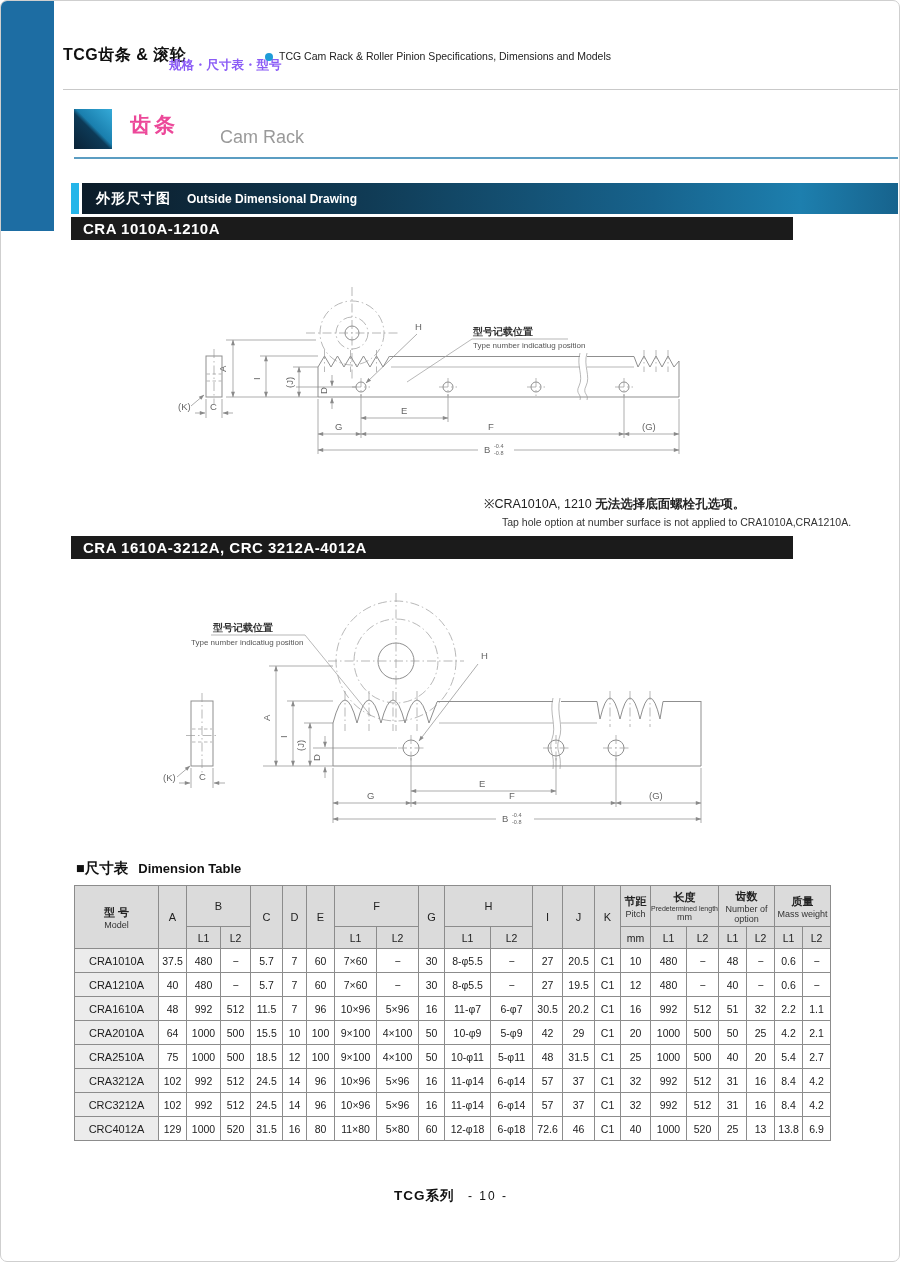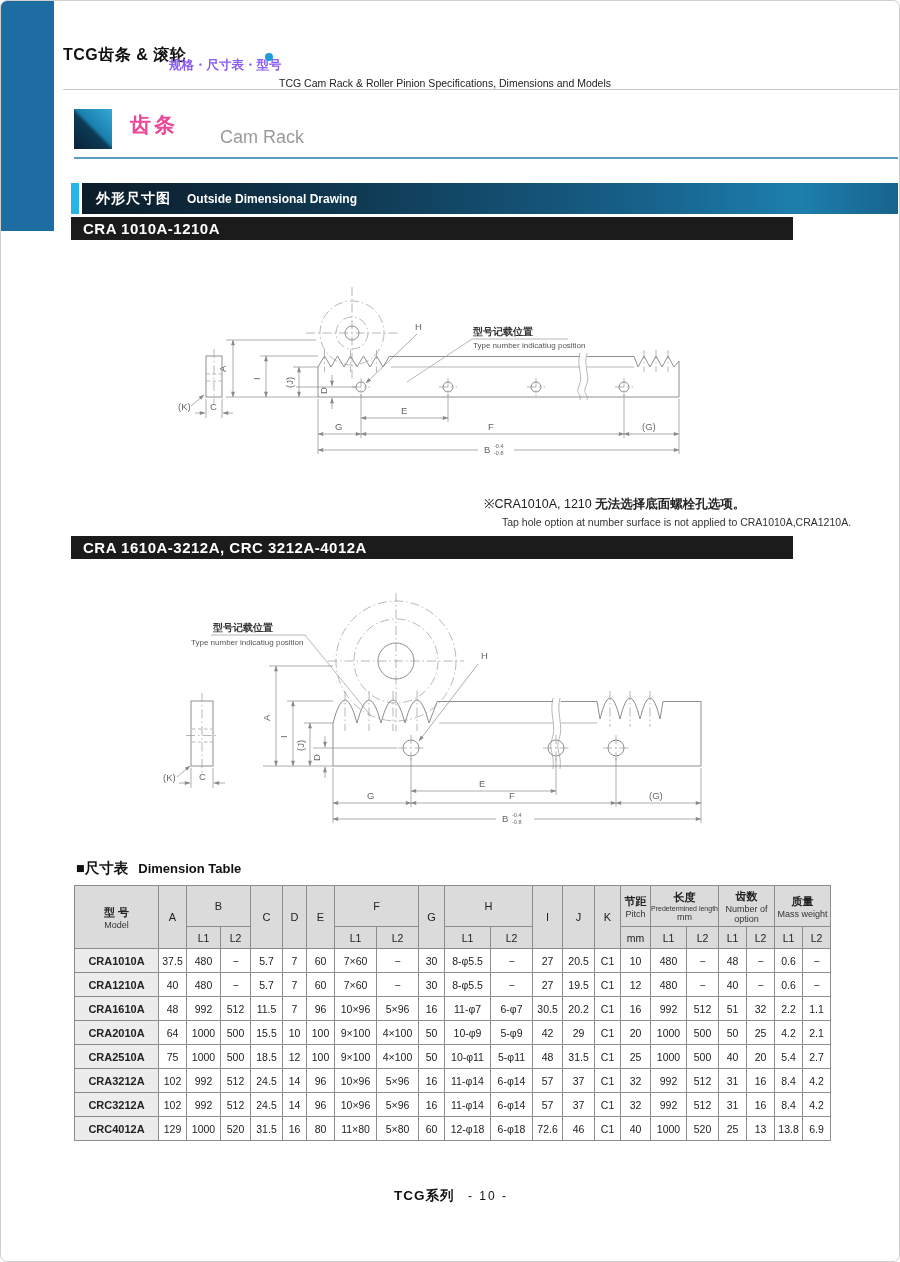--- a/index.html
+++ b/index.html
@@ -4,21 +4,21 @@
 <style>
   html,body{margin:0;padding:0;background:#ffffff;}
   .page{position:relative;width:898px;height:1260px;background:#fff;border:1px solid #cfcfcf;
         border-radius:7px;overflow:hidden;font-family:"Liberation Sans",sans-serif;color:#222;}
   .abs{position:absolute;}
   
   .edge-bar{left:0;top:0;width:53px;height:230px;background:#1d6da3;}
   .hdr-brand{left:62px;top:44px;font-size:16px;font-weight:bold;letter-spacing:.5px;color:#111;text-align:right;}
   .hdr-sub{left:168px;top:47px;font-size:12.5px;font-weight:bold;color:#8b5cf6;margin-top:9px;}
   .hdr-dot{left:264px;top:52px;width:8px;height:8px;border-radius:50%;background:#1e9cd8;}
-  .hdr-en{left:278px;top:49px;font-size:10.5px;color:#222;margin-top:27px;}
+  .hdr-en{left:278px;top:49px;font-size:10.5px;color:#222;}
   .hdr-rule{left:62px;top:88px;width:835px;height:1px;background:#c9c9c9;}
   .title-icon{left:73px;top:108px;width:38px;height:40px;
       background:linear-gradient(225deg,#35aad8 0%,#1a7fae 46%,#0d3a57 54%,#0a2236 100%);}
   .title-cjk{left:129px;top:110px;font-size:21px;font-weight:bold;letter-spacing:3px;color:#ec4899;}
   .title-en{left:219px;top:126px;font-size:18px;color:#9a9a9a;}
   .title-rule{left:73px;top:156px;width:824px;height:2px;background:#5b9dc2;}
   .band{left:70px;top:182px;width:827px;height:16px;}
   .band-accent{left:0;top:0;width:8px;height:31px;background:#25b5e9;}
   .band-fill{left:11px;top:0;width:816px;height:31px;
       background:linear-gradient(90deg,#0c1c29 0%,#103b55 35%,#17638d 70%,#1d7fae 88%,#17638d 100%);
@@ -49,21 +49,21 @@
   table.dim-table{left:73px;top:884px;border-collapse:collapse;table-layout:fixed;width:757px;
       font-size:10.5px;color:#222;}
   .dim-table th,.dim-table td{border:1px solid #8c8c8c;padding:0;text-align:center;vertical-align:middle;}
   .dim-table thead th{background:#dbdbdb;font-weight:normal;font-size:11px;color:#222;}
   .dim-table thead tr.r1 th{height:40px;}
   .dim-table thead tr.r2 th{height:21px;font-size:10.5px;}
   .dim-table .hcjk{font-weight:bold;font-size:11px;}
   .dim-table .hen{font-size:9px;color:#333;}
   .dim-table .hen.tiny{font-size:7px;}
   .dim-table tbody td{height:23px;background:#fff;}
-  .dim-table tbody td.model{background:#ececec;font-weight:bold;font-size:11px;}
+  .dim-table tbody td.model{background:#ececec;font-weight:normal;font-size:11px;}
   .footer{left:300px;top:1186px;width:300px;text-align:center;font-size:12px;color:#111;}
   .footer .series{font-weight:bold;font-size:13.5px;letter-spacing:1px;}
   .footer .pg{margin-left:10px;letter-spacing:2px;}
 </style>
 </head>
 <body>
 
 <div class="page">
 
   <div class="abs edge-bar"></div>

